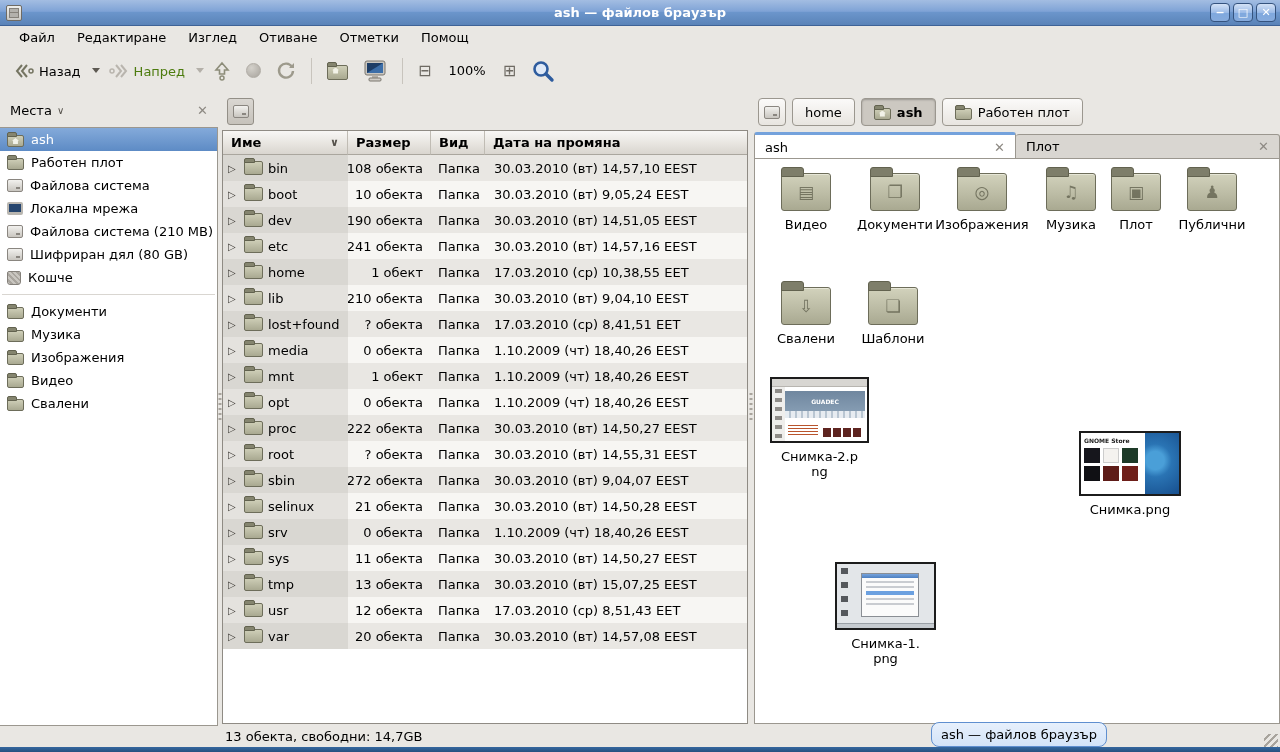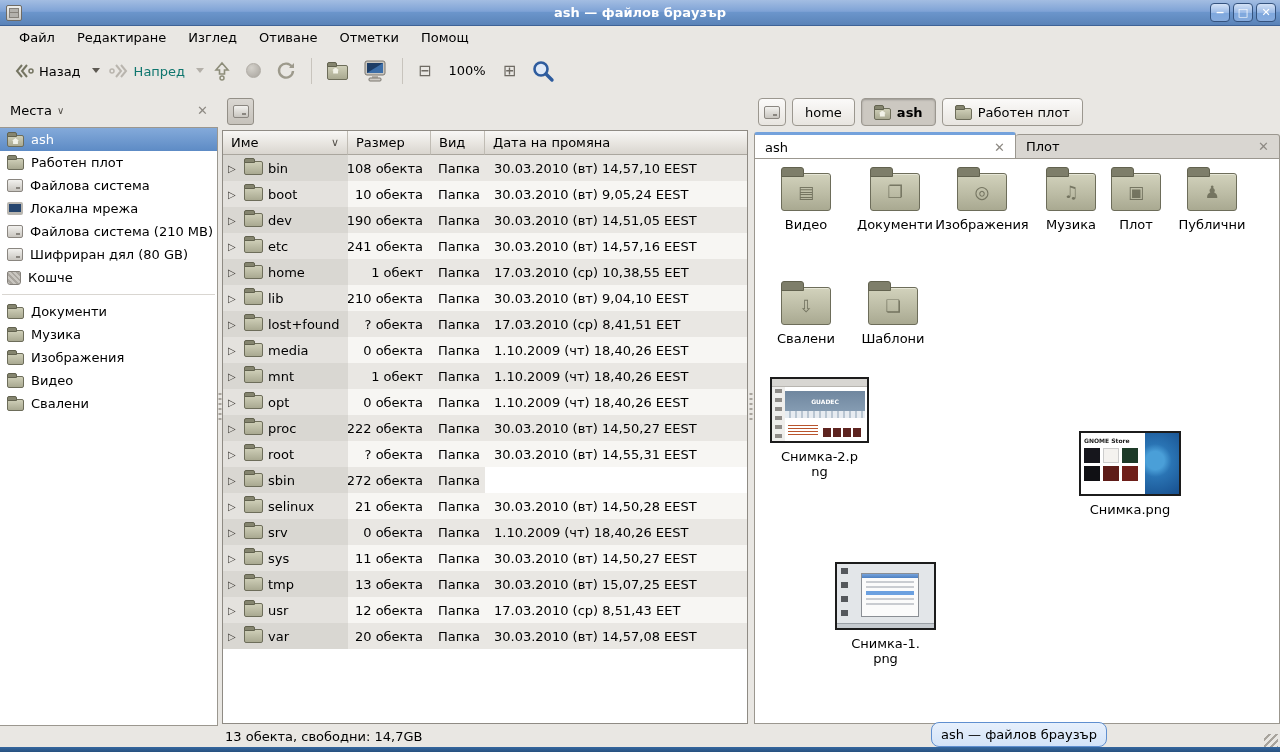--- a/index.html
+++ b/index.html
@@ -25,21 +25,21 @@
   
   .menubar { position:absolute; left:0; top:27px; width:1280px; height:21px; display:flex;
     padding-left:8px; background:#e9e7e3; align-items:center; }
   .menuitem { padding:2px 11px; }
 
   
   .toolbar { position:absolute; left:0; top:48px; width:1280px; height:45px; display:flex;
     align-items:center; padding:0 8px; gap:3px; background:#e9e7e3; }
   .tbtn { display:flex; align-items:center; gap:5px; padding:5px 6px; border-radius:3px; }
   .tbtn .lbl { padding-top:1px; }
-  .disabled { color:#0f766e; }
+  .disabled { color:#4d7c0f; }
   .caret { width:0; height:0; border-left:4px solid transparent; border-right:4px solid transparent;
     border-top:5px solid #5d5952; margin-left:2px; }
   .caret.dim { border-top-color:#b4b0a9; }
   .tsep { width:1px; height:26px; background:#c8c4bd; margin:0 6px; }
   .squareglyph { font-size:16px; color:#6e6a63; }
   .stopcirc { width:15px; height:15px; border-radius:50%; background:radial-gradient(circle at 35% 30%,#d4d1cb,#a8a49d); border:1px solid #b0aca5; }
   .zoomlevel { padding:0 8px; }
   .combo { display:flex; align-items:center; height:29px; border:1px solid #938f87; border-radius:4px;
     background:linear-gradient(180deg,#fdfdfc,#efeeeb); margin-left:8px; }
   .combo .val { padding:0 12px 0 10px; }
@@ -71,21 +71,21 @@
 
   .splitter { position:absolute; top:93px; height:633px; background:#e9e7e3; }
   .grip { position:absolute; left:50%; top:300px; width:3px; height:30px; transform:translateX(-50%);
     background:repeating-linear-gradient(180deg,#a8a49d 0 2px,transparent 2px 5px); }
 
   .midpane { position:absolute; left:222px; top:93px; width:526px; height:633px; }
   .iconbtn { width:27px; height:27px; border:1px solid #938f87; border-radius:3px;
     background:linear-gradient(180deg,#dad7d2,#c6c2bb); display:flex; align-items:center; justify-content:center; }
   .mid-pathrow { height:37px; display:flex; align-items:center; padding-left:5px; }
   .treeview { position:absolute; left:0; top:37px; right:0; bottom:2px; border:1px solid #8f8b84; background:#fff; overflow:hidden; }
-  .thead { display:grid; grid-template-columns:125px 83px 54px auto; height:16px; }
+  .thead { display:grid; grid-template-columns:125px 83px 54px auto; height:16px;font-weight:bold; }
   .th { background:linear-gradient(180deg,#f8f7f5,#e6e3de 60%,#d9d5cf); border-right:1px solid #c0bcb4;
     border-bottom:1px solid #aaa69e; padding:0 8px; line-height:23px; display:flex; align-items:center; }
   .th .sort { margin-left:auto; color:#55514b; font-size:11px; }
   .tbody { position:absolute; left:0; top:24px; right:0; bottom:0; background:#fff; }
   .trow { display:grid; grid-template-columns:125px 83px 54px auto; height:26px; }
   .trow .c { display:flex; align-items:center; overflow:hidden; white-space:nowrap; }
   .trow:nth-child(odd) .c { background:#e9e7e3; }
   .trow:nth-child(odd) .c.name { background:#d9d7d2; }
   .trow:nth-child(even) .c { background:#f7f6f3; }
   .trow:nth-child(even) .c.name { background:#e4e2de; }
@@ -466,20 +466,21 @@
             <div class="c date">30.03.2010 (вт) 14,55,31 EEST</div>
           </div>
         <div class="trow">
             <div class="c name">
               <span class="expander">▷</span>
               <span class="rowfolder"></span>
               <span>sbin</span>
             </div>
             <div class="c size">272 обекта</div>
             <div class="c type">Папка</div>
+            <div class="c date">30.03.2010 (вт) 9,04,07 EEST</div>
           </div>
         <div class="trow">
             <div class="c name">
               <span class="expander">▷</span>
               <span class="rowfolder"></span>
               <span>selinux</span>
             </div>
             <div class="c size">21 обекта</div>
             <div class="c type">Папка</div>
             <div class="c date">30.03.2010 (вт) 14,50,28 EEST</div>

